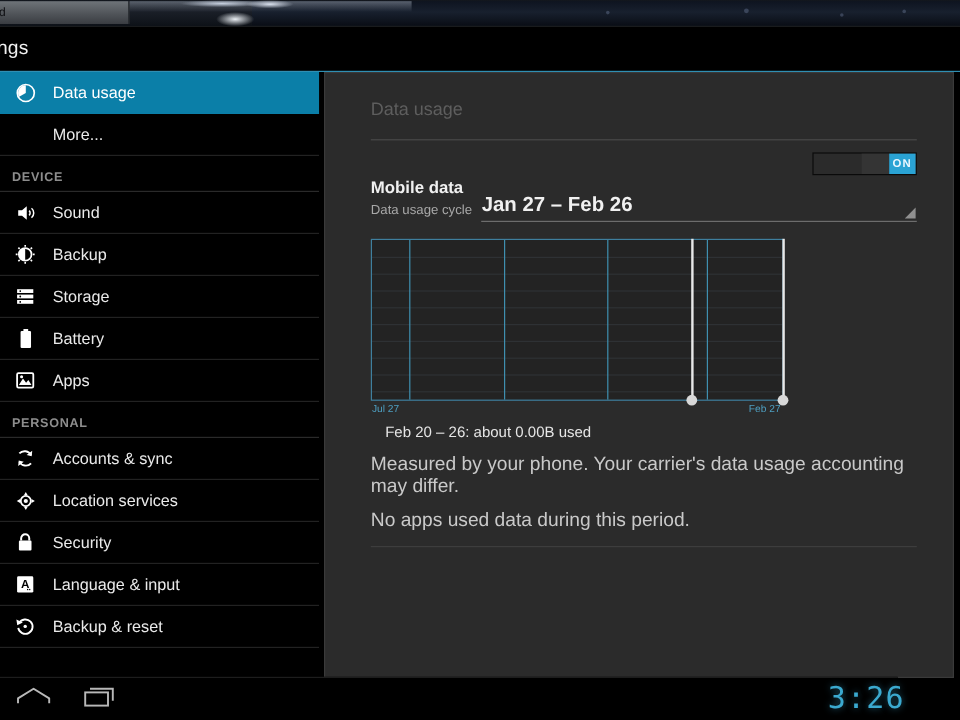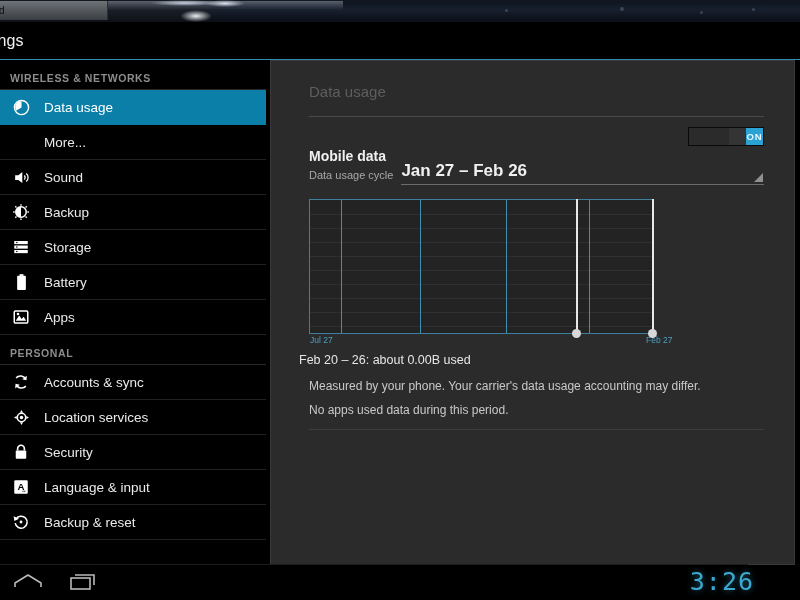--- a/index.html
+++ b/index.html
@@ -141,21 +141,21 @@
     display: flex; align-items: center;
     margin: 0 30px 0 38px;
     height: 38px;
   }
   .mobile-data-label {
     font-size: 14px; font-weight: bold; color: #f0f0f0;
     flex: 1;
     margin-top: 40px;
   }
   .toggle {
-    width: 76px; height: 19px;
+    width: 87px; height: 19px;
     display: flex;
     border: 1px solid #0a0a0a;
     box-sizing: border-box;
     padding-left: 40px;
   }
   .toggle-off-half {
     width: 50%; height: 100%;
     background: #343434;
   }
   .toggle-on-half {
@@ -221,26 +221,26 @@
     border-radius: 50%;
     background: #d8d8d8;
   }
   .chart-axis-label {
     position: absolute;
     font-size: 8.5px; color: #4e9ec0;
     top: 136px;
   }
 
   .usage-line {
-    margin: 6px 30px 0 28px;
+    margin: 6px 30px 0 50px;
     font-size: 12.5px; color: #e6e6e6;
   }
   .info-line {
     margin: 12px 30px 0 38px;
-    font-size: 12px; color: #c9c9c9;
+    font-size: 16px; color: #c9c9c9;
   }
   .info-line.second { margin-top: 10px; }
   .bottom-rule {
     height: 1px; background: #3d3d3d;
     margin: 12px 30px 0 38px;
   }
 
   
   .nav-bar {
     position: absolute; left: 0; bottom: 0;
@@ -280,36 +280,36 @@
     <div class="chrome-gloss-c"></div>
     <div class="chrome-gloss-d"></div>
   </div>
 
   <div class="action-bar">
     <span class="action-bar-title">tings</span>
   </div>
 
   <div class="sidebar">
 
-    <div class="sb-header">WIRELESS &amp; NETWORKS</div>
 
     <div class="sb-item selected">
       <span class="sb-icon">
         <svg width="17" height="17" viewBox="0 0 24 24">
           <circle cx="12" cy="12" r="10" fill="none" stroke="#ffffff" stroke-width="2"></circle>
           <path d="M12 12 L12 3 A9 9 0 0 0 4.2 16.5 Z" fill="#ffffff"></path>
         </svg>
       </span>
       <span class="sb-label">Data usage</span>
     </div>
 
     <div class="sb-item indent">
       <span class="sb-label">More...</span>
     </div>
 
+    <div class="sb-header">DEVICE</div>
 
     <div class="sb-item">
       <span class="sb-icon">
         <svg width="19" height="19" viewBox="0 0 24 24">
           <path d="M4 9 L8 9 L13 5 L13 19 L8 15 L4 15 Z" fill="#ffffff"></path>
           <path d="M15.5 9.5 A3.5 3.5 0 0 1 15.5 14.5" fill="none" stroke="#ffffff" stroke-width="1.6"></path>
           <path d="M18 7 A6.5 6.5 0 0 1 18 17" fill="none" stroke="#ffffff" stroke-width="1.6"></path>
         </svg>
       </span>
       <span class="sb-label">Sound</span>
@@ -471,21 +471,21 @@
         <div class="vgrid" style="left:279px;"></div>
       </div>
 
       <div class="sel-line" style="left:267px;height:135px;"></div>
       <div class="sel-grip" style="left:263px;top:130px;"></div>
 
       <div class="sel-line" style="left:343px;height:135px;"></div>
       <div class="sel-grip" style="left:339px;top:130px;"></div>
 
       <span class="chart-axis-label" style="left:1px;">Jul 27</span>
-      <span class="chart-axis-label" style="left:315px;margin-left:22px;">Feb 27</span>
+      <span class="chart-axis-label" style="left:315px;">Feb 27</span>
     </div>
 
     <div class="usage-line">Feb 20 – 26: about 0.00B used</div>
     <div class="info-line">Measured by your phone. Your carrier's data usage accounting may differ.</div>
     <div class="info-line second">No apps used data during this period.</div>
     <div class="bottom-rule"></div>
   </div>
 
   <div class="nav-bar">
     <div class="nav-btn">

